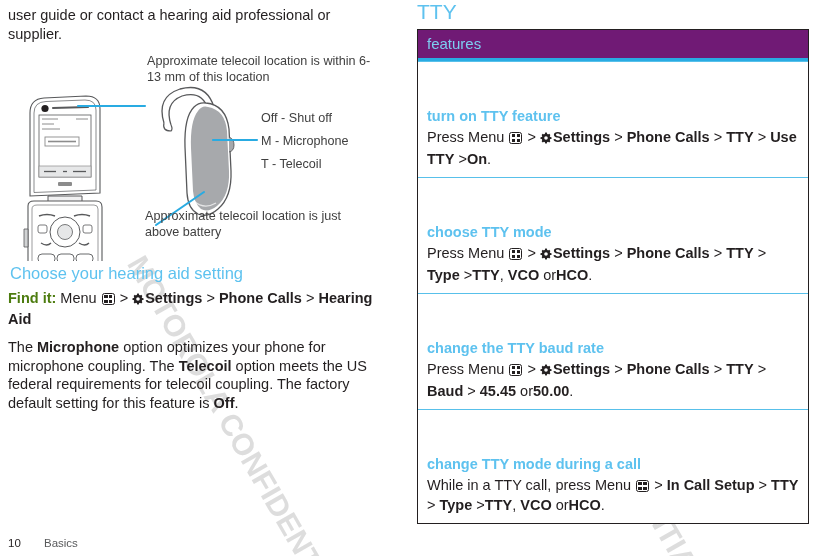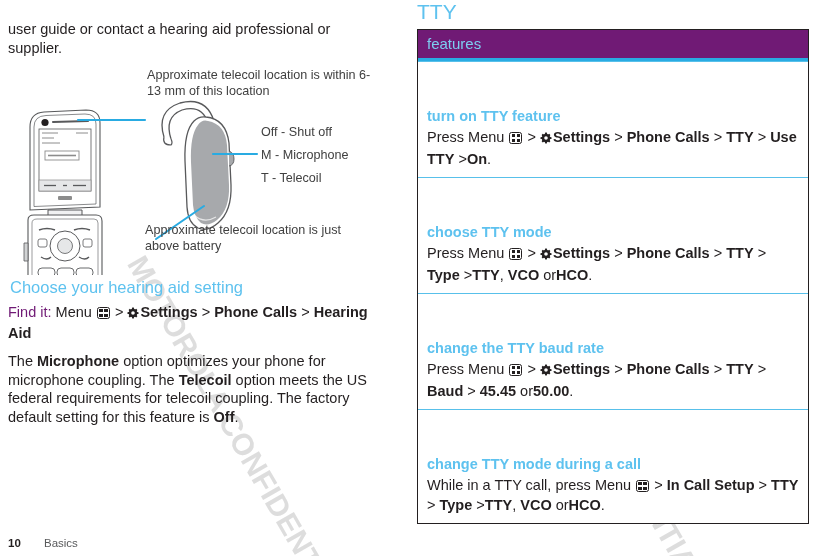--- a/index.html
+++ b/index.html
@@ -67,21 +67,21 @@
     width: 392px;
     z-index: 10;
     border-radius: 25px;
   }
 
   .body-text {
     font-size: 14.5px;
     line-height: 18.5px;
     color: #231f20;
   }
-  .intro { padding-top: 20px; }
+  .intro { padding-top: 6px; }
 
   
   .sec-head {
     color: #5ec2ef;
     font-size: 16.5px;
     line-height: 20px;
     font-weight: normal;
     margin: 2px;
     padding: 0;
   }
@@ -90,21 +90,21 @@
     font-size: 21px;
     line-height: 24px;
     padding: 0 0 5px 0;
   }
 
   .findit-line {
     font-size: 14.5px;
     line-height: 19px;
     margin-top: 6px;
   }
-  .findit-label { color: #701a75; font-weight: normal; }
+  .findit-label { color: #4d7c0f; font-weight: bold; }
   b, strong { font-weight: bold; }
 
   .para { margin-top: 9px; }
 
   
   .menu-icon {
     display: inline-block;
     width: 13px; height: 12px;
     border: 1.4px solid #231f20;
     border-radius: 2.5px;
@@ -183,21 +183,21 @@
 
   
   #footer {
     position: absolute;
     left: 8px;
     bottom: 7px;
     font-size: 11.5px;
     color: #58595b;
     z-index: 10;
   }
-  #page-number { font-weight: bold; color: #231f20; }
+  #page-number { font-weight: normal; color: #231f20; }
   #footer-section { margin-left: 20px; }
 </style>
 </head>
 <body>
 
 <div id="watermark-layer">
   <div class="wm wm-a">MOTOROLA CONFIDENTIAL PROPRIETARY INFORMATION</div>
   <div class="wm wm-b">DRAFT MOTOROLA CONFIDENTIAL PROPRIETARY INFORMATION</div>
   <div class="wm-logo"></div>
 </div>

